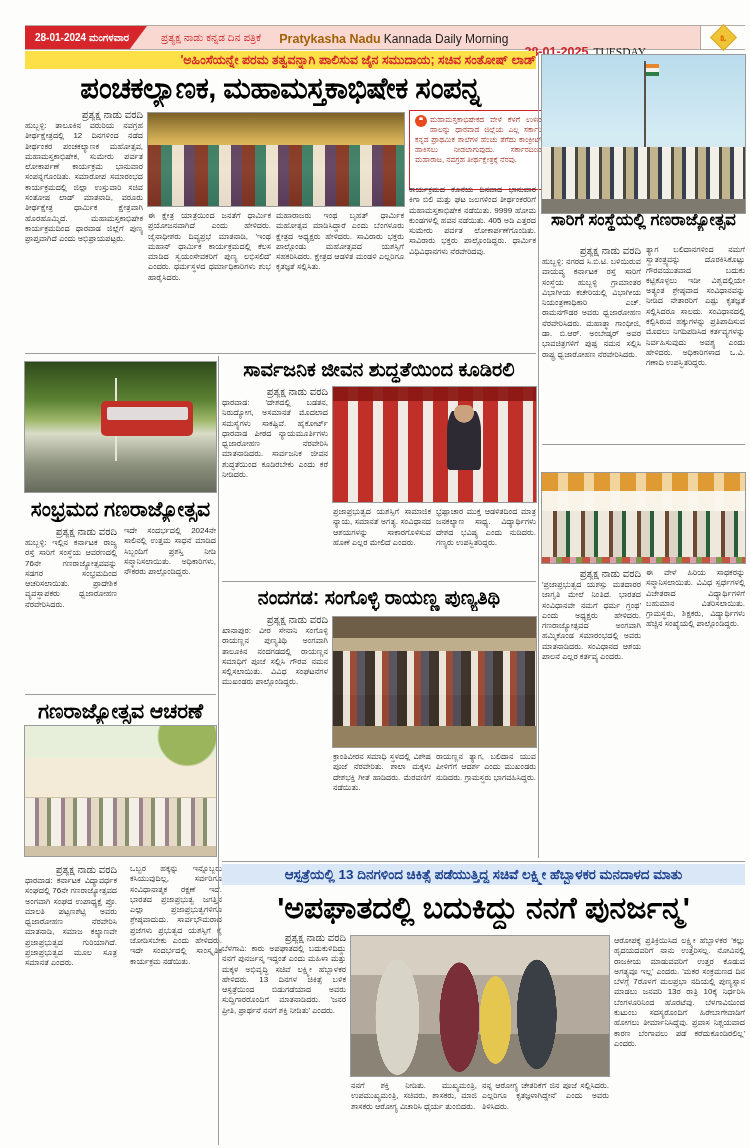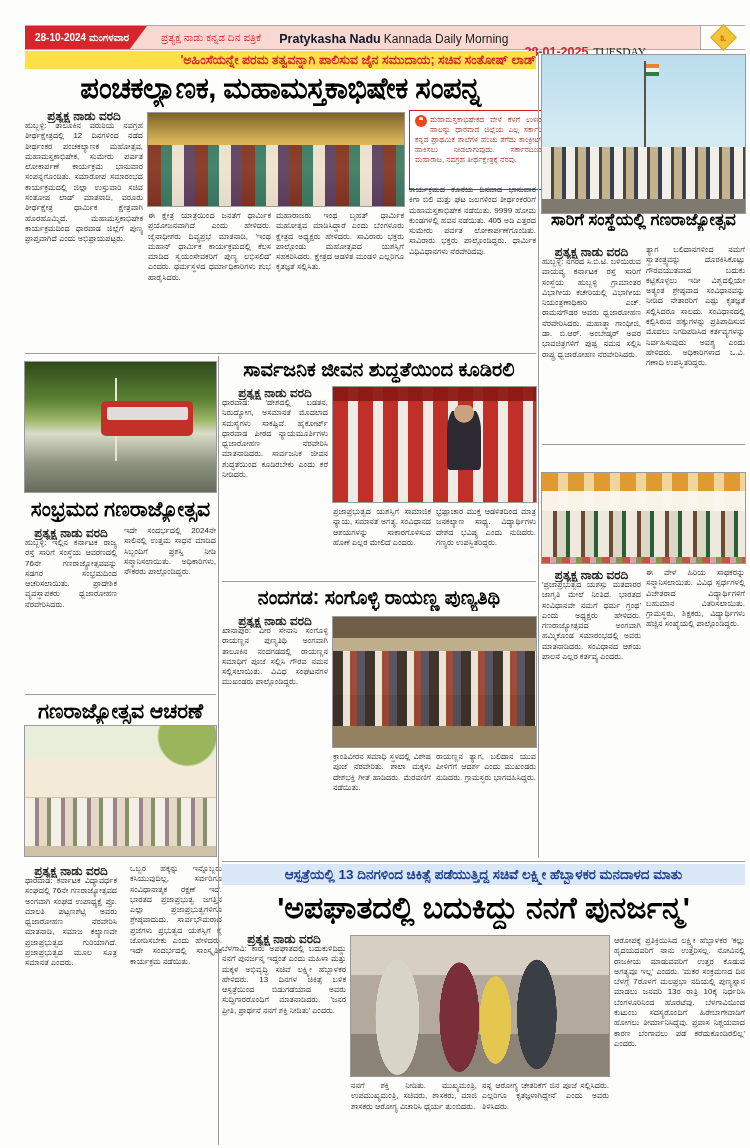--- a/index.html
+++ b/index.html
@@ -8,37 +8,37 @@
   .abs{position:absolute;}
   
   .header{left:25px;top:25px;width:720px;height:23px;background:#f8d8d0;
           border-top:1px solid #b3aaa2;border-bottom:1px solid #b3aaa2;
           display:flex;align-items:center;}
   .datebox{background:#d6252b;color:#fff;font-weight:bold;font-size:10px;height:100%;
            display:flex;align-items:center;padding:0 18px 0 10px;
            clip-path:polygon(0 0,100% 0,86% 100%,0 100%);}
   .tagline{color:#d2232a;font-weight:normal;font-size:10.5px;margin-left:14px;white-space:nowrap;}
   .brand{margin-left:18px;white-space:nowrap;}
-  .brand b{color:#0f172a;font-size:12.5px;}
+  .brand b{color:#a16207;font-size:12.5px;}
   .brand span{color:#222;font-size:12px;margin-left:3px;}
   .dateright{margin-left:16px;white-space:nowrap;margin-top:27px;}
   .dateright b{color:#d2232a;font-size:12.5px;}
   .dateright span{font-family:"Liberation Serif", serif;font-size:11.5px;color:#222;margin-left:5px;}
   .hdr-div{margin-left:auto;width:1px;height:23px;background:#b3aaa2;}
   .badgewrap{width:44px;display:flex;justify-content:center;align-items:center;background:#fdfdfb;height:100%;}
   .badge{width:17px;height:17px;background:#f0c437;border:1px solid #d8a92c;transform:rotate(45deg);
          display:flex;align-items:center;justify-content:center;}
   .badge span{transform:rotate(-45deg);color:#e06a00;font-weight:bold;font-size:11px;}
   
   .kicker{background:#fde047;color:#d2232a;font-weight:bold;font-size:12.5px;
           text-align:right;line-height:18px;height:18px;overflow:hidden;white-space:nowrap;}
   .h-lead{font-size:29px;font-weight:800;text-align:center;line-height:38px;letter-spacing:-.5px;
           white-space:nowrap;overflow:hidden;color:#000;}
   .h-sec{font-weight:800;text-align:center;color:#000;overflow:hidden;white-space:nowrap;}
-  .byline{font-size:12px;font-weight:bold;text-align:center;color:#222;overflow:hidden;white-space:nowrap;}
+  .byline{font-size:10px;font-weight:normal;text-align:right;color:#222;overflow:hidden;white-space:nowrap;}
   .bt{font-size:8px;line-height:10.3px;text-align:justify;color:#1d1d1d;overflow:hidden;}
   .kicker-blue{background:#d9e7f6;color:#1b3e8c;font-weight:bold;font-size:13.5px;text-align:center;
                line-height:21px;height:21px;overflow:hidden;white-space:nowrap;}
   
   .vrule{width:1px;background:#9a9a9a;}
   .hrule{height:1px;background:#9a9a9a;}
   
   .hibox{border:1.5px solid #d2232a;background:#fff;padding:4px 5px;
          font-size:7.6px;line-height:10px;color:#a33b2e;text-align:justify;overflow:hidden;}
   .qicon{float:left;width:12px;height:12px;border-radius:50%;background:#e8491e;color:#fff;
@@ -87,21 +87,21 @@
      radial-gradient(ellipse 20px 55px at 72% 56%,#3a3f45 0 99%,transparent 100%),
      radial-gradient(ellipse 22px 58px at 18% 58%,#d9d4c8 0 99%,transparent 100%),
      linear-gradient(180deg,#d6cfc2 0 28%,#b3aa9d 28% 70%,#8b8376 70% 100%);}
 </style>
 </head>
 <body>
 
 <div id="page">
 
   <div class="abs header">
-    <div class="datebox">28-10-2024 ಮಂಗಳವಾರ</div>
+    <div class="datebox">28-01-2024 ಮಂಗಳವಾರ</div>
     <div class="tagline">ಪ್ರತ್ಯಕ್ಷ ನಾಡು ಕನ್ನಡ ದಿನ ಪತ್ರಿಕೆ</div>
     <div class="brand">
       <b>Pratykasha Nadu</b><span>Kannada Daily Morning</span>
     </div>
     <div class="dateright">
       <b>28-01-2025</b><span>TUESDAY</span>
     </div>
     <div class="hdr-div"></div>
     <div class="badgewrap">
       <div class="badge">

